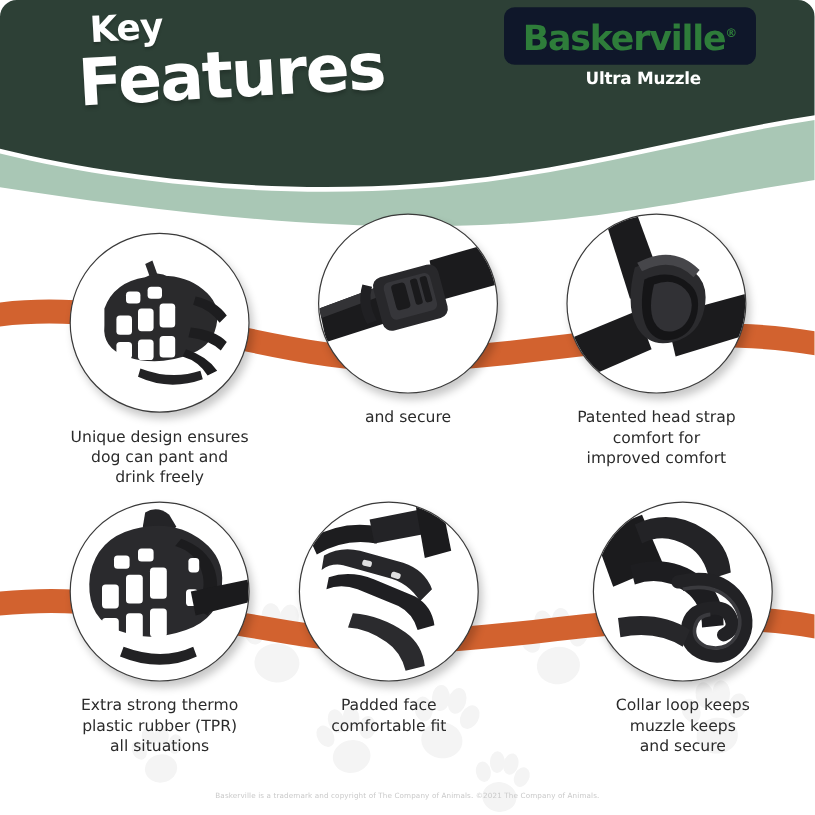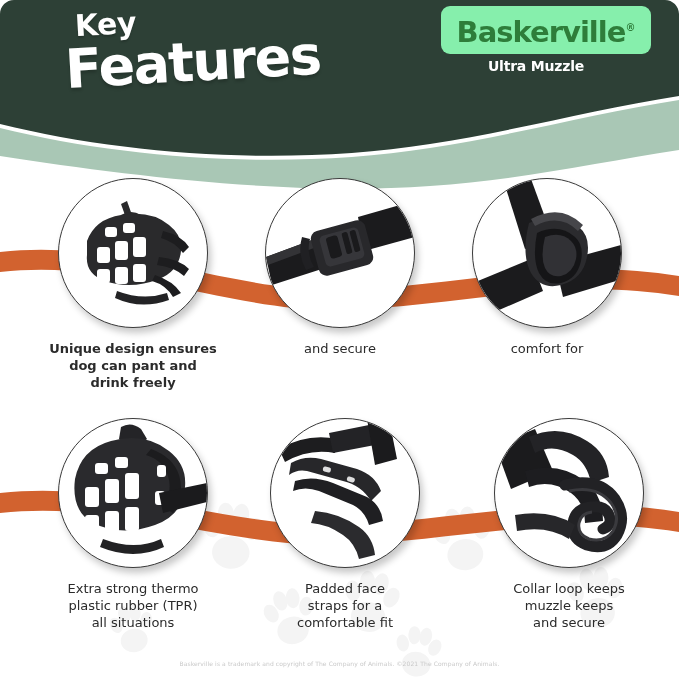--- a/index.html
+++ b/index.html
@@ -26,22 +26,22 @@
     text-shadow:0 2px 2px rgba(0,0,0,.18);
   }
   .title-features{
     color:#ffffff;font-size:54px;line-height:54px;font-weight:bold;
     font-family:"DejaVu Sans","Liberation Sans",sans-serif;
     letter-spacing:-1.5px;margin-top:1px;
     text-shadow:0 3px 3px rgba(0,0,0,.18);
   }
 
   .logo-box{
-    position:absolute;left:441px;top:6px;width:210px;height:48px;z-index:6;
-    background:#86efac;border-radius:9px;
+    position:absolute;left:420px;top:6px;width:210px;height:48px;z-index:6;
+    background:#0f172a;border-radius:9px;
     display:flex;align-items:center;justify-content:center;
   }
   .logo-word{
     color:#2e7d3a;font-size:29px;line-height:29px;font-weight:bold;
     font-family:"DejaVu Sans","Liberation Sans",sans-serif;
     letter-spacing:-1px;position:relative;
   }
   .logo-reg{font-size:10px;vertical-align:super;letter-spacing:0;}
   .logo-sub{
     position:absolute;left:441px;top:58px;width:190px;z-index:6;
@@ -119,21 +119,21 @@
     </div>
 
     <div class="logo-box">
       <span class="logo-word"><span>Baskerville</span><span class="logo-reg">®</span></span>
     </div>
     <div class="logo-sub">Ultra Muzzle</div>
   </div>
 
   <div class="grid">
 
-    <div class="cell" style="left:20px;top:178px;font-weight:bold;">
+    <div class="cell" style="left:20px;top:194px;">
       <div class="circle">
         <svg width="148" height="148" viewBox="0 0 148 148">
           <g fill="#2a2a2c">
             <path d="M68 22 l5 14 -6 3 -5 -14z"></path>
             <path d="M62 36 q10 -6 20 0 l10 6 -4 9 -24 -4z"></path>
             <path d="M28 62 q8 -22 34 -26 q30 -5 48 10 q14 11 12 26 q-2 20 -22 28 q-28 11 -54 2 q-20 -7 -18 -26z"></path>
           </g>
           <g fill="#ffffff">
             <rect x="38" y="68" width="13" height="16" rx="3"></rect>
             <rect x="56" y="62" width="13" height="19" rx="3"></rect>
@@ -184,21 +184,23 @@
           <path d="M30 0 L58 0 L80 60 L52 70z" fill="#1b1b1d"></path>
           <path d="M0 104 L58 80 L70 112 L10 138z" fill="#1b1b1d"></path>
           <path d="M82 84 L148 66 L156 98 L90 118z" fill="#1b1b1d"></path>
           <path d="M56 44 q28 -14 50 4 q12 10 8 30 q-4 22 -26 28 q-20 5 -30 -12 q-10 -18 -2 -50z" fill="#2b2b2e"></path>
           <path d="M64 54 q22 -10 38 4 q9 8 6 24 q-4 18 -20 22 q-15 3 -22 -10 q-7 -14 -2 -40z" fill="#151517"></path>
           <path d="M72 58 q16 -6 26 4 q7 7 5 18 q-3 14 -15 17 q-11 2 -16 -8 q-5 -11 0 -31z" fill="#313135"></path>
           <path d="M58 40 q30 -16 52 6 l-5 6 q-18 -18 -43 -5z" fill="#46464a"></path>
         </svg>
       </div>
       <div class="caption">
+        <div>Patented head strap</div>
         <div>comfort for</div>
+        <div>improved comfort</div>
       </div>
     </div>
 
     <div class="cell" style="left:20px;top:418px;">
       <div class="circle">
         <svg width="148" height="148" viewBox="0 0 148 148">
           <path d="M62 8 q10 -6 20 2 l6 10 -10 8 -18 -8z" fill="#242427"></path>
           <path d="M16 60 q6 -30 36 -38 q34 -9 58 10 q18 14 16 36 q-2 28 -30 38 q-34 12 -62 -2 q-22 -12 -18 -44z" fill="#2a2a2d"></path>
           <g fill="#ffffff">
             <rect x="26" y="68" width="14" height="20" rx="3"></rect>
@@ -217,39 +219,38 @@
           <path d="M44 120 q32 12 58 0 l3 8 q-30 14 -64 0z" fill="#222224"></path>
         </svg>
       </div>
       <div class="caption">
         <div>Extra strong thermo</div>
         <div>plastic rubber (TPR)</div>
         <div>all situations</div>
       </div>
     </div>
 
-    <div class="cell" style="left:232px;top:418px;">
+    <div class="cell" style="left:211px;top:418px;">
       <div class="circle">
         <svg width="148" height="148" viewBox="0 0 148 148">
           <path d="M8 30 q28 -16 58 -10 l-2 14 q-26 -5 -50 9z" fill="#1d1d1f"></path>
           <path d="M58 14 L98 6 L104 26 L62 34z" fill="#232326"></path>
           <path d="M96 0 L118 0 L126 40 L104 46z" fill="#1b1b1d"></path>
           <path d="M20 44 q14 -8 30 -4 l36 10 q18 6 24 22 l-10 10 q-10 -16 -28 -20 l-36 -10 q-10 -2 -18 4z" fill="#27272a"></path>
           <path d="M24 62 q18 -6 38 2 l34 14 q14 8 16 24 l-14 4 q-4 -14 -16 -20 l-34 -14 q-14 -5 -26 0z" fill="#1f1f22"></path>
           <path d="M44 92 q24 2 44 16 q14 10 16 28 l-16 4 q-4 -16 -16 -24 q-16 -11 -32 -12z" fill="#2b2b2e"></path>
           <g fill="#ffffff" opacity=".85">
             <rect x="52" y="48" width="8" height="5" rx="2" transform="rotate(14 56 50)"></rect>
             <rect x="76" y="58" width="8" height="5" rx="2" transform="rotate(16 80 60)"></rect>
             <rect x="40" y="74" width="8" height="5" rx="2" transform="rotate(10 44 76)"></rect>
           </g>
         </svg>
       </div>
       <div class="caption">
         <div>Padded face</div>
-        <div>straps for a</div>
         <div>comfortable fit</div>
       </div>
     </div>
 
     <div class="cell" style="left:456px;top:418px;">
       <div class="circle">
         <svg width="148" height="148" viewBox="0 0 148 148">
           <path d="M0 26 L40 10 L58 52 L16 70z" fill="#1b1b1d"></path>
           <path d="M34 18 q30 -14 58 4 q20 12 22 36 l-18 6 q-4 -20 -18 -28 q-20 -12 -38 -2z" fill="#232326"></path>
           <path d="M30 52 q34 -10 60 10 q18 14 18 40 l-18 2 q0 -20 -14 -30 q-20 -14 -42 -6z" fill="#1d1d20"></path>

